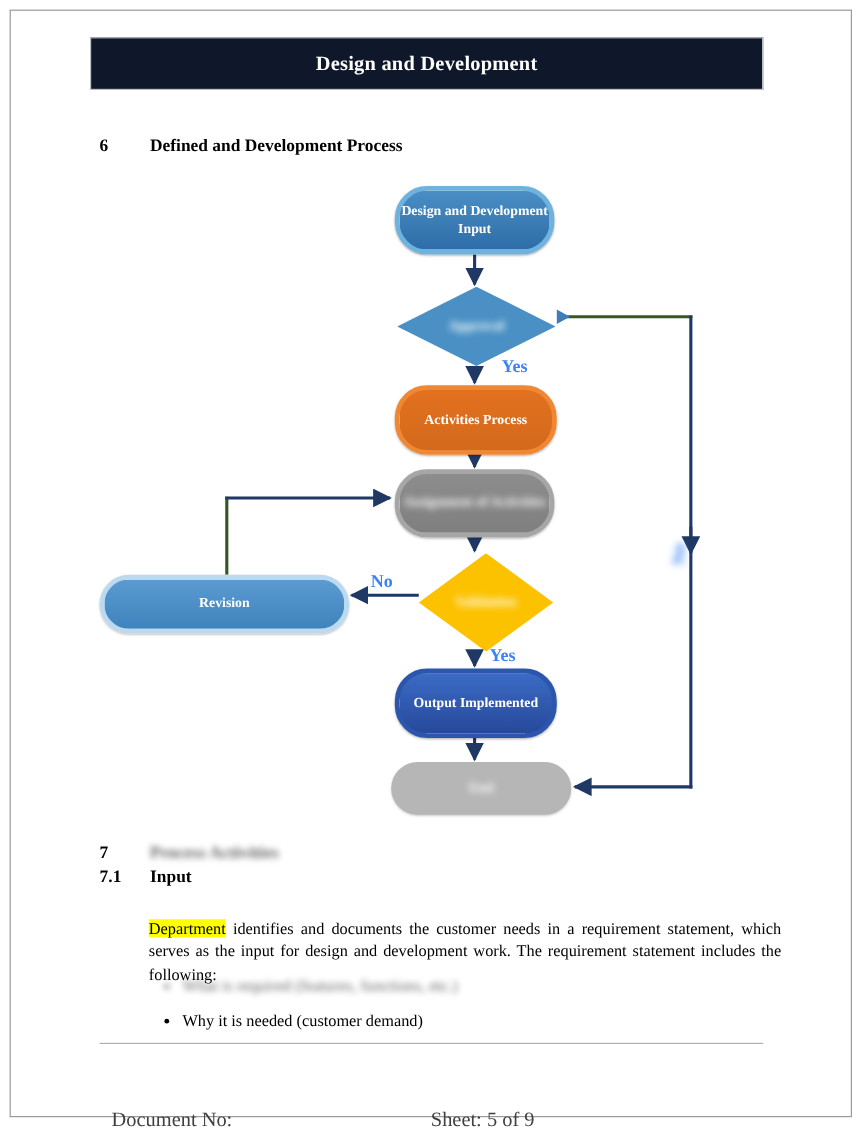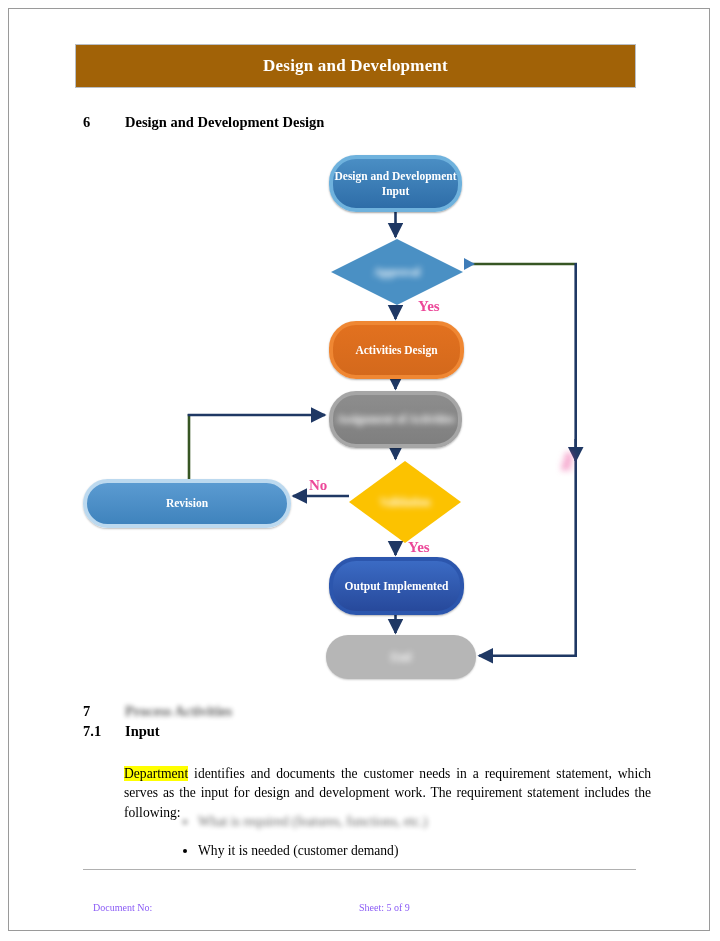--- a/index.html
+++ b/index.html
@@ -21,24 +21,24 @@
     width: 702px;
     height: 923px;
     border: 1px solid #9a9a9a;
     background: #ffffff;
     box-sizing: border-box;
   }
   
   .header-banner {
     position: absolute;
     left: 66px;
-    top: 35px;
+    top: 22px;
     width: 561px;
     height: 44px;
-    background: #a16207;
+    background: #0f172a;
     border: 1px solid #b9bec5;
     box-sizing: border-box;
     display: flex;
     align-items: center;
     justify-content: center;
   }
   .header-title {
     color: #ffffff;
     font-size: 17px;
     font-weight: bold;
@@ -149,21 +149,21 @@
     background: #b6b6b6;
     border-radius: 22px;
     color: #ffffff;
     box-shadow: 0 1px 2px rgba(0,0,0,0.2);
   }
   
   .edge-label {
     position: absolute;
     font-weight: bold;
     font-size: 15px;
-    color: #ec4899;
+    color: #3b82f6;
     font-family: "Liberation Serif", serif;
   }
   .edge-label-yes1 { left: 409px; top: 289px; }
   .edge-label-no   { left: 300px; top: 468px; }
   .edge-label-yes2 { left: 399px; top: 530px; }
   .edge-label-no-vert {
     left: 550px; top: 462px;
     transform: rotate(-90deg);
     transform-origin: left top;
   }
@@ -186,37 +186,37 @@
     position: absolute;
     left: 115px;
     top: 802px;
     width: 520px;
     margin: 0;
     padding: 0 0 0 28px;
     font-size: 13.6px;
     line-height: 1.55;
     color: #000000;
   }
-  .bullets li { margin-bottom: 8px; margin-left: 46px; }
+  .bullets li { margin-bottom: 8px; }
   
   .footer-rule {
     position: absolute;
     left: 74px;
     top: 860px;
     width: 553px;
     height: 1px;
     background: #b0b0b0;
   }
   .footer {
     position: absolute;
     left: 74px;
-    top: 892px;
+    top: 912px;
     width: 553px;
-    font-size: 10px;
-    color: #8b5cf6;
+    font-size: 17px;
+    color: #404040;
     line-height: 1.45;
   }
   .footer-row {
     position: relative;
     display: block;
     height: 18px;
   }
   .f-left   { position: absolute; left: 10px; }
   .f-center { position: absolute; left: 244px; margin-left: 32px; }
   .f-right  { position: absolute; right: 0px; }
@@ -225,21 +225,21 @@
 <body>
 
 <div class="page">
 
   <div class="header-banner">
     <span class="header-title">Design and Development</span>
   </div>
 
   <div class="sec-heading" style="left:74px; top:105px;">
     <span class="sec-num">6</span>
-    <span>Design and Development Design</span>
+    <span>Defined and Development Process</span>
   </div>
 
   <svg class="flow" viewBox="0 0 702 923">
     <defs>
       <marker id="arrowNavy" markerWidth="7" markerHeight="7" refX="5.4" refY="3" orient="auto">
         <path d="M0,0 L6,3 L0,6 z" fill="#1f3864"></path>
       </marker>
       <marker id="arrowBlue" markerWidth="7" markerHeight="7" refX="5.4" refY="3" orient="auto">
         <path d="M0,0 L6,3 L0,6 z" fill="#3f7cb8"></path>
       </marker>
@@ -276,21 +276,21 @@
   </div>
 
   <div class="diamond diamond-approval">
     <svg class="diamond-shape" viewBox="0 0 132 66" preserveAspectRatio="none">
       <polygon points="66,0 132,33 66,66 0,33" fill="#4a90c4"></polygon>
     </svg>
     <span class="diamond-label blurred-shape">Approval</span>
   </div>
 
   <div class="node box-activities">
-    <span>Activities Design</span>
+    <span>Activities Process</span>
   </div>
 
   <div class="node box-assignment">
     <span class="blurred-shape">Assignment of Activities</span>
   </div>
 
   <div class="diamond diamond-validation">
     <svg class="diamond-shape" viewBox="0 0 112 82" preserveAspectRatio="none">
       <polygon points="56,0 112,41 56,82 0,41" fill="#fcc200"></polygon>
     </svg>

